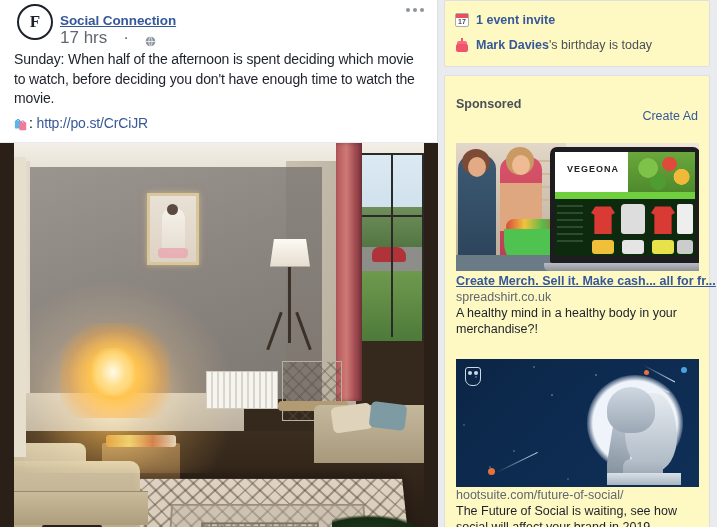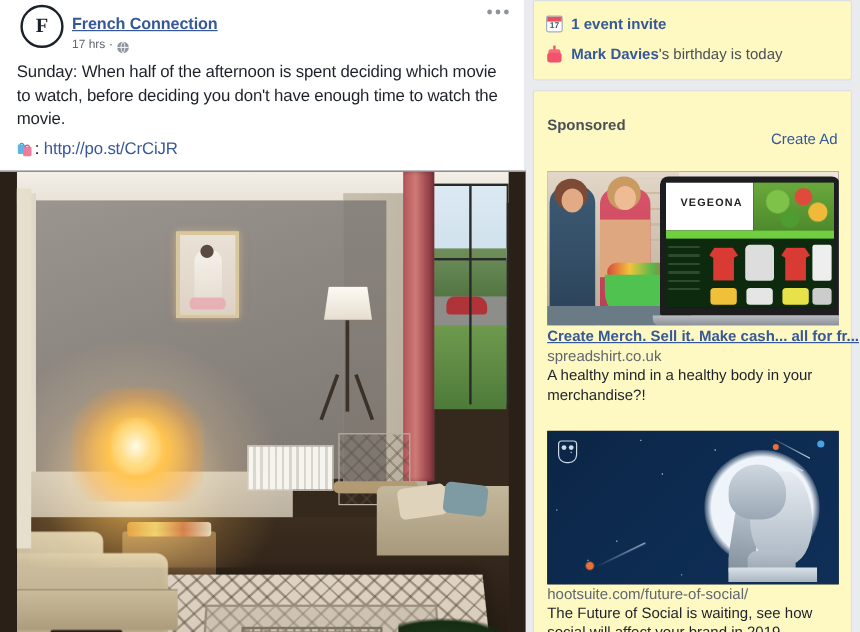--- a/index.html
+++ b/index.html
@@ -21,21 +21,21 @@
     position:absolute; left:17px; top:4px; width:36px; height:36px;
     border-radius:50%; border:2px solid #1d2129; background:#fff;
     display:flex; align-items:center; justify-content:center;
     font-family:"Liberation Serif", serif; font-weight:bold; font-size:17px; color:#1d2129;
   }
   .hdr-text{ margin-left:48px; padding-top:2px; }
   .page-name{
     font-size:13.5px; font-weight:bold; color:#365899; letter-spacing:-0.1px;
     display:inline-block; line-height:16px;
   }
-  .meta-line{ font-size:10px; color:#616770; line-height:16px; margin-top:1px; display:flex; align-items:center; gap:3px; }
+  .meta-line{ font-size:17px; color:#616770; line-height:16px; margin-top:1px; display:flex; align-items:center; gap:16px; }
   .globe-icon{ display:inline-block; width:11px; height:11px; position:relative; top:1px; }
   .dots-menu{
     position:absolute; right:13px; top:8px; display:flex; gap:3px; cursor:pointer;
   }
   .dots-menu i{ width:4px; height:4px; border-radius:50%; background:#8d949e; display:block; }
 
   .post-body{ padding:2px 14px 0 14px; }
   .post-text{
     font-size:14px; line-height:19.5px; color:#1d2129; letter-spacing:-0.15px;
   }
@@ -309,21 +309,21 @@
 <body>
 
 <div class="page">
 
   <div class="post-card">
 
     <div class="post-header">
       <div class="avatar">F</div>
 
       <div class="hdr-text">
-        <a class="page-name" href="#">French Connection</a>
+        <a class="page-name" href="#">Social Connection</a>
         <div class="meta-line">
           <span>17 hrs</span>
           <span>·</span>
           <span class="globe-icon">
             <svg viewBox="0 0 16 16" width="11" height="11">
               <circle cx="8" cy="8" r="7" fill="#8d949e"></circle>
               <path d="M1 8h14M8 1c3 3 3 11 0 14M8 1c-3 3-3 11 0 14" stroke="#fff" stroke-width="1.1" fill="none"></path>
             </svg>
           </span>
         </div>

